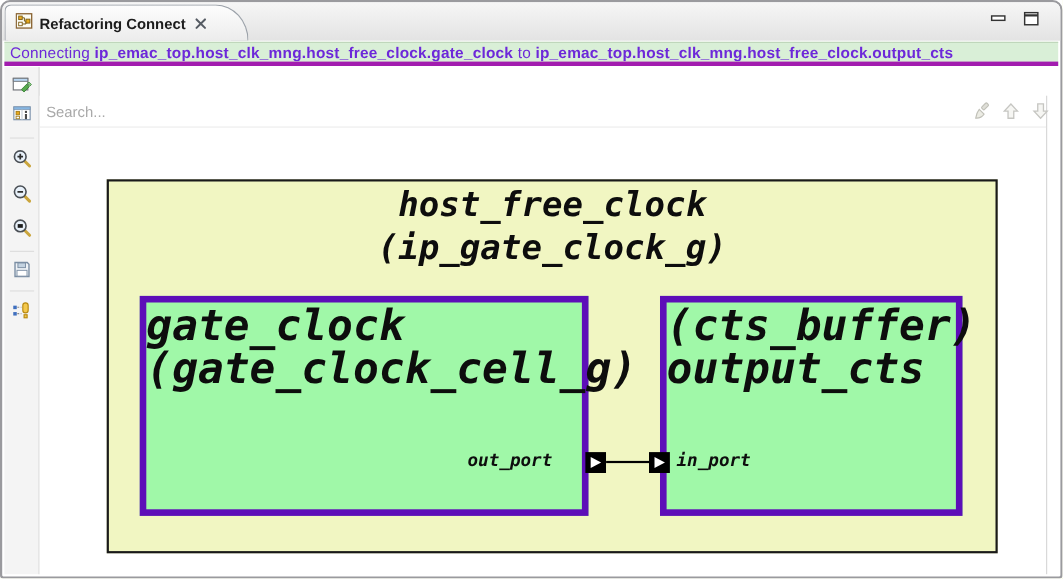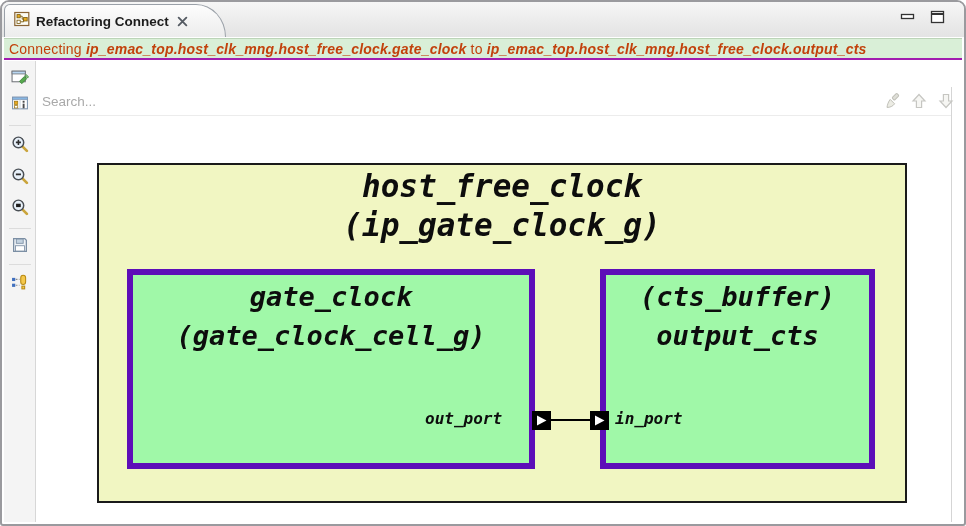--- a/index.html
+++ b/index.html
@@ -30,26 +30,26 @@
   .tab-label { font-size:13.5px; font-weight:600; color:#1c1c1c; white-space:nowrap;text-align:right; }
   .tab-close { display:flex; align-items:center; margin-left:2px; cursor:pointer; }
   .win-ctrl { position:absolute; top:8px; width:16px; height:14px; cursor:pointer; }
   .win-ctrl.min { right:48px; }
   .win-ctrl.max { right:18px; }
 
   
   .msgbar {
     position:absolute; left:2px; right:2px; top:36px; height:22px;
     background:#d9efd7;
-    border-top:1px solid #bcd4b8; border-bottom:2px solid #a21caf;
+    border-top:1px solid #bcd4b8; border-bottom:4px solid #a21caf;
     display:flex; align-items:center;
-    padding-left:5px; font-size:14px; color:#c2410c;
+    padding-left:5px; font-size:14px; color:#6d28d9;
     white-space:pre; overflow:hidden; letter-spacing:0.2px;
   }
-  .msgbar .path { font-weight:700;font-style:italic; }
+  .msgbar .path { font-weight:700; }
 
   
   .sidebar {
     position:absolute; left:2px; top:59px; bottom:2px; width:32px;
     background:#f4f4f4; border-right:1px solid #d7d7d7;
   }
   .tool { position:absolute; left:7px; width:18px; height:18px; cursor:pointer; }
   .tool svg { width:18px; height:18px; display:block; }
   .tool-sep { position:absolute; left:5px; width:22px; height:1px; background:#dcdcdc; }
 
@@ -81,22 +81,22 @@
     position:absolute; left:0; right:0; top:2px; text-align:center;
     font-size:31px; line-height:39px; font-weight:700; color:#0d0d0d;
   }
   .block {
     position:absolute; top:182px; height:200px;
     background:#a0f8a8; border:6px solid #5d0eb8;
   }
   .block.src { left:91px;  width:408px; }
   .block.dst { left:564px; width:275px; }
   .block-title {
-    position:absolute; left:0; right:0; top:2px; text-align:center;
-    font-size:27px; line-height:39px; font-weight:700; color:#0d0d0d;
+    position:absolute; left:0; right:0; top:2px; 
+    font-size:39px; line-height:39px; font-weight:700; color:#0d0d0d;
   }
   .port-label {
     position:absolute; top:322px; height:20px; line-height:20px;
     font-size:16px; font-weight:700; color:#0d0d0d; white-space:pre;
   }
   .port-label.out { left:389px; }
   .port-label.in  { left:579px; }
   .port-marker { position:absolute; top:324px; width:19px; height:19px; }
   .port-marker svg { width:19px; height:19px; display:block; }
   .port-marker.out { left:496px; }

